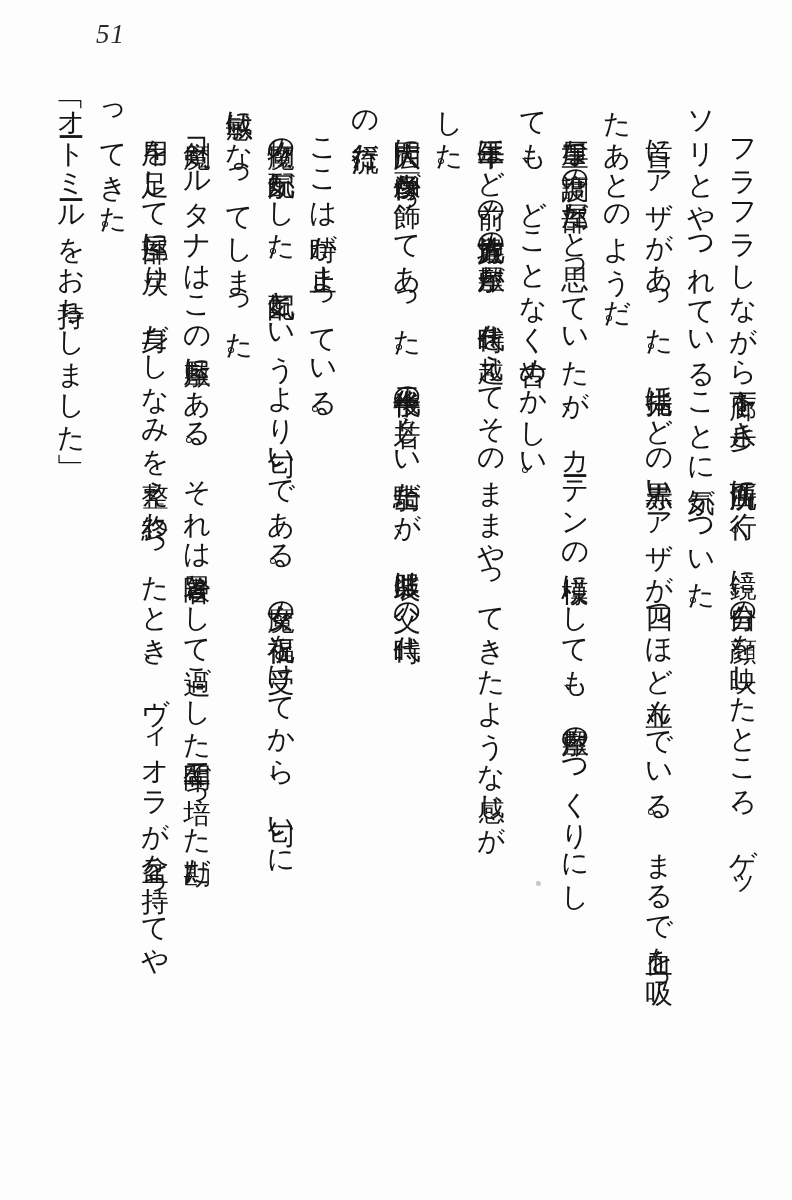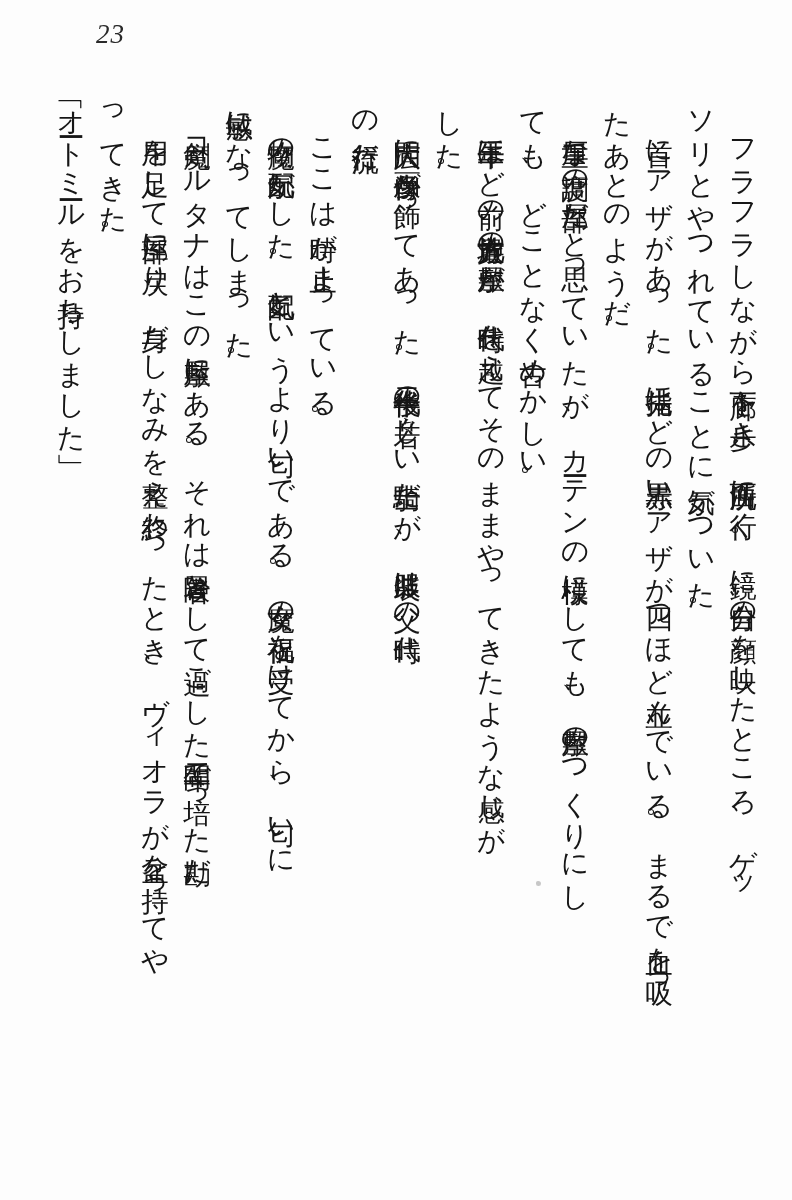--- a/index.html
+++ b/index.html
@@ -57,21 +57,21 @@
     height: 5px;
     background: #9a9a9a;
     opacity: 0.55;
     border-radius: 40% 60% 50% 50%;
   }
 </style>
 </head>
 <body>
 
 <div class="page">
-  <div class="page-number">23</div>
+  <div class="page-number">51</div>
 
   <div class="text-block">
       <p class="indent">フラフラしながら廊下を歩き、洗面所に行く。鏡に自分の顔を映したところ、ゲッ
 ソリとやつれていることに気がついた。</p>
       <p class="indent">首にアザがあった。指先ほどの赤黒いアザが四つほど並んでいる。まるで血を吸っ
 たあとのようだ。</p>
       <p class="indent">重厚な調度の部屋だと思っていたが、カーテンの模様にしても、屋敷のつくりにし
 ても、どことなく古めかしい。</p>
       <p class="indent">三十年ほど前の地方貴族の屋敷が、時代を越えてそのままやってきたような感じが
 した。</p>

